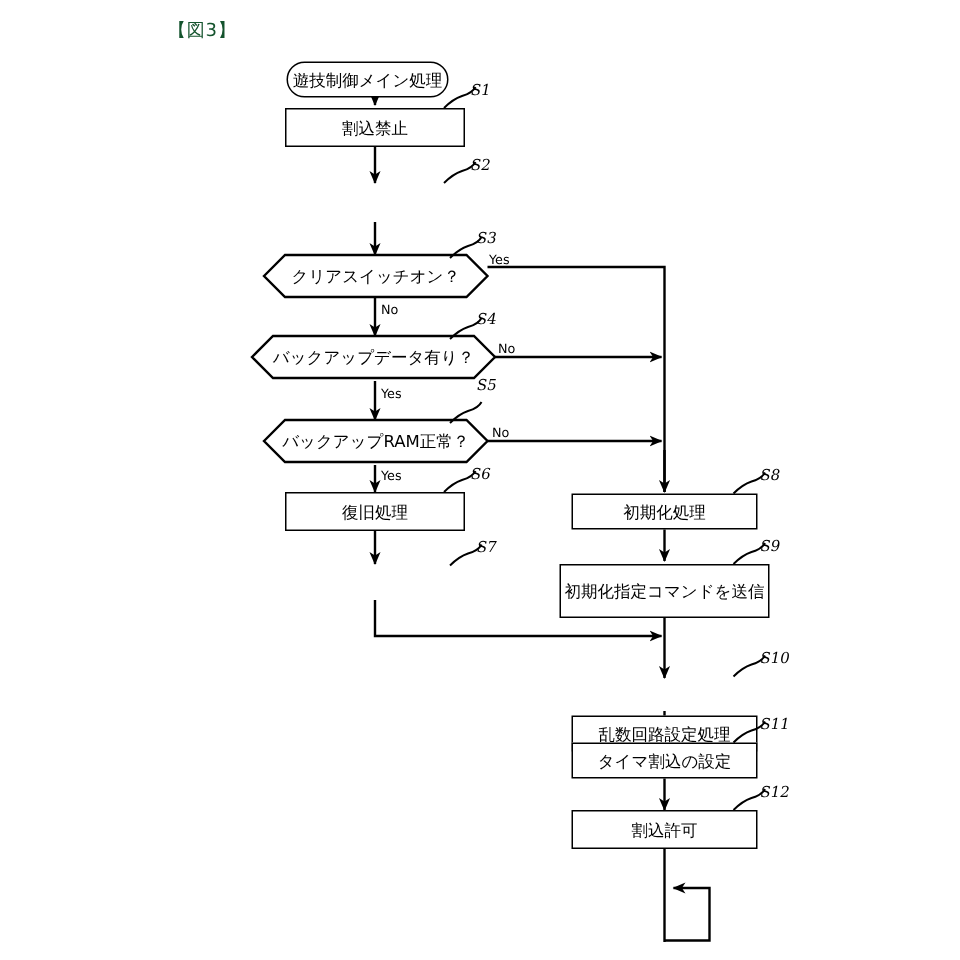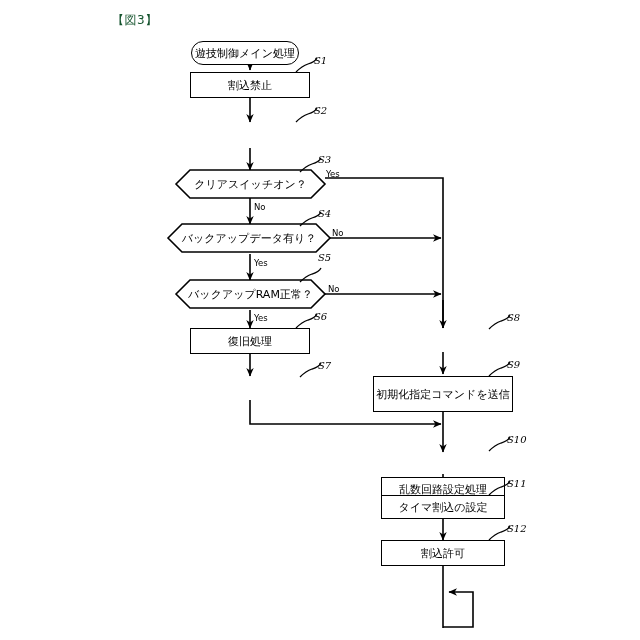--- a/index.html
+++ b/index.html
@@ -150,20 +150,23 @@
 
   <div class="node dec" style="left:176px;top:280px;width:149px;height:28px;">
     <span class="dec-text">バックアップRAM正常？</span>
   </div>
 
   <div class="node proc" style="left:190px;top:328px;width:120px;height:26px;">
     <span>復旧処理</span>
   </div>
 
 
+  <div class="node proc" style="left:381px;top:329px;width:124px;height:24px;">
+    <span>初期化処理</span>
+  </div>
 
   <div class="node proc" style="left:373px;top:376px;width:140px;height:36px;">
     <span>初期化指定コマンドを送信</span>
   </div>
 
   <div class="node proc" style="left:381px;top:477px;width:124px;height:24px;">
     <span>乱数回路設定処理</span>
   </div>
 
   <div class="node proc" style="left:381px;top:495px;width:124px;height:24px;">

